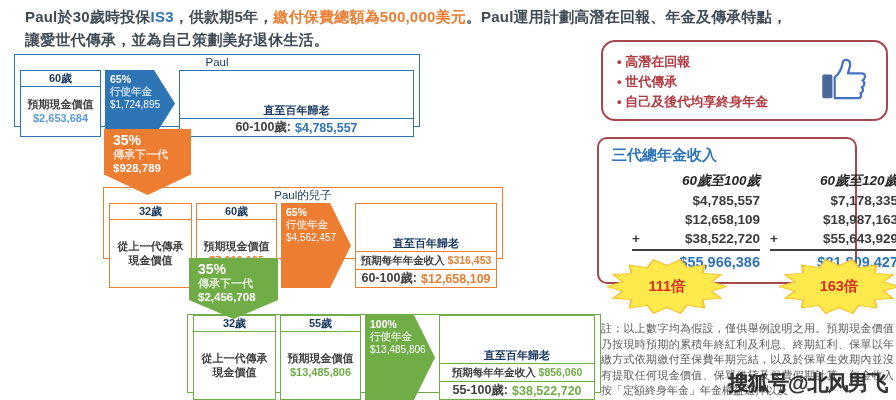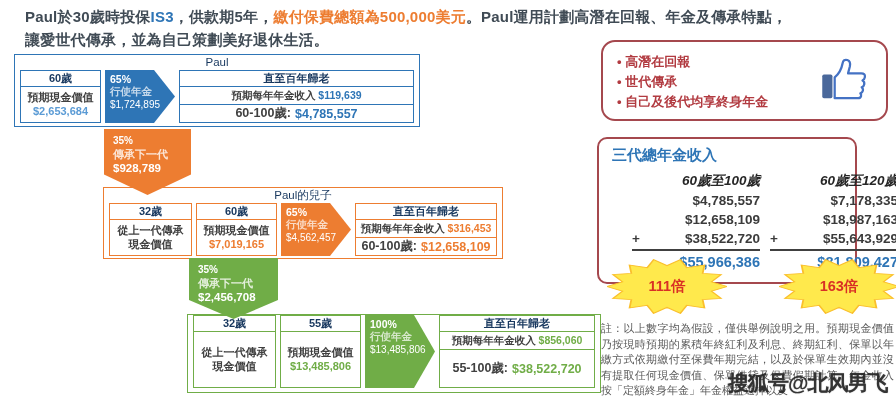--- a/index.html
+++ b/index.html
@@ -29,36 +29,36 @@
   .rarrow{position:relative;width:70px;flex:0 0 70px;}
   .rarrow::before{content:"";position:absolute;inset:0;background:var(--bd);
                   clip-path:polygon(0 0,70% 0,100% 50%,70% 100%,0 100%);}
   .rarrow .ain{position:relative;z-index:2;padding:3px 0 0 5px;color:#fff;}
   .rarrow .pct{font-size:10.5px;font-weight:800;line-height:12px;}
   .rarrow .lbl{font-size:10.5px;line-height:13px;color:rgba(255,255,255,.72);font-weight:600;}
   .rarrow .val{font-size:10px;font-weight:400;line-height:13px;}
   
   .res{flex:1;border:1.5px solid var(--bd);box-sizing:border-box;display:flex;flex-direction:column;background:#fff;}
   .res .rhd{border-bottom:1.5px solid var(--bd);text-align:center;font-size:11px;font-weight:800;
-            color:#17375E;line-height:15px;flex:0 0 15px;}
+            color:#17375E;line-height:15px;flex:0 0 15px;margin-top:32px;}
   .res .r1{border-bottom:1.5px solid var(--bd);text-align:center;font-size:10.5px;font-weight:600;
            line-height:17px;flex:0 0 17px;color:#404040;}
   .res .r1 .val{color:var(--resval);font-weight:700;}
   .res .r2{flex:1;display:flex;align-items:center;justify-content:center;gap:4px;
            font-size:12.5px;font-weight:800;color:#404040;}
   .res .r2 .val{color:var(--resval);}
   .blue{--bd:#2E75B6;--cellval:#5B9BD5;--resval:#2E75B6;}
   .orange{--bd:#ED7D31;--cellval:#ED7D31;--resval:#ED7D31;}
   .green{--bd:#70AD47;--cellval:#70AD47;--resval:#70AD47;}
   
   .darrow{position:absolute;z-index:5;color:#fff;box-sizing:border-box;}
   .darrow::before{content:"";position:absolute;inset:0;background:var(--bd);
                   clip-path:polygon(0 0,100% 0,100% 69%,50% 100%,0 69%);}
   .darrow .din{position:relative;z-index:2;padding:5px 0 0 9px;}
-  .darrow .pct{font-size:10px;font-weight:800;line-height:13px;}
+  .darrow .pct{font-size:14px;font-weight:800;line-height:13px;}
   .darrow .lbl{font-size:11px;line-height:14px;color:rgba(255,255,255,.8);font-weight:600;}
   .darrow .val{font-size:11.5px;font-weight:800;line-height:14px;}
   
   .benefits{position:absolute;left:601px;top:40px;width:287px;height:81px;box-sizing:border-box;
             border:2px solid #A5484E;border-radius:14px;background:#fff;}
   .benefits ul{margin:10px 0 0 14px;padding:0;list-style:none;}
   .benefits li{font-size:13px;line-height:20px;color:#B23B41;font-weight:700;}
   .benefits li::before{content:"•  ";}
   .thumb{position:absolute;right:14px;top:13px;}
   .summary{position:absolute;left:597px;top:137px;width:260px;height:147px;box-sizing:border-box;
@@ -101,21 +101,20 @@
     </div>
     <div class="rarrow">
       <div class="ain">
         <div class="pct">65%</div>
         <div class="lbl">行使年金</div>
         <div class="val">$1,724,895</div>
       </div>
     </div>
     <div class="res">
       <div class="rhd">直至百年歸老</div>
-      <div class="r1"><span>預期每年年金收入</span> <span class="val">$119,639</span></div>
       <div class="r2">
           <span>60-100歲:</span>
           <span class="val">$4,785,557</span>
         </div>
     </div>
   </div>
 </div>
 
 <div class="darrow orange" style="left:104px;top:129px;width:87px;height:66px;">
   <div class="din">

